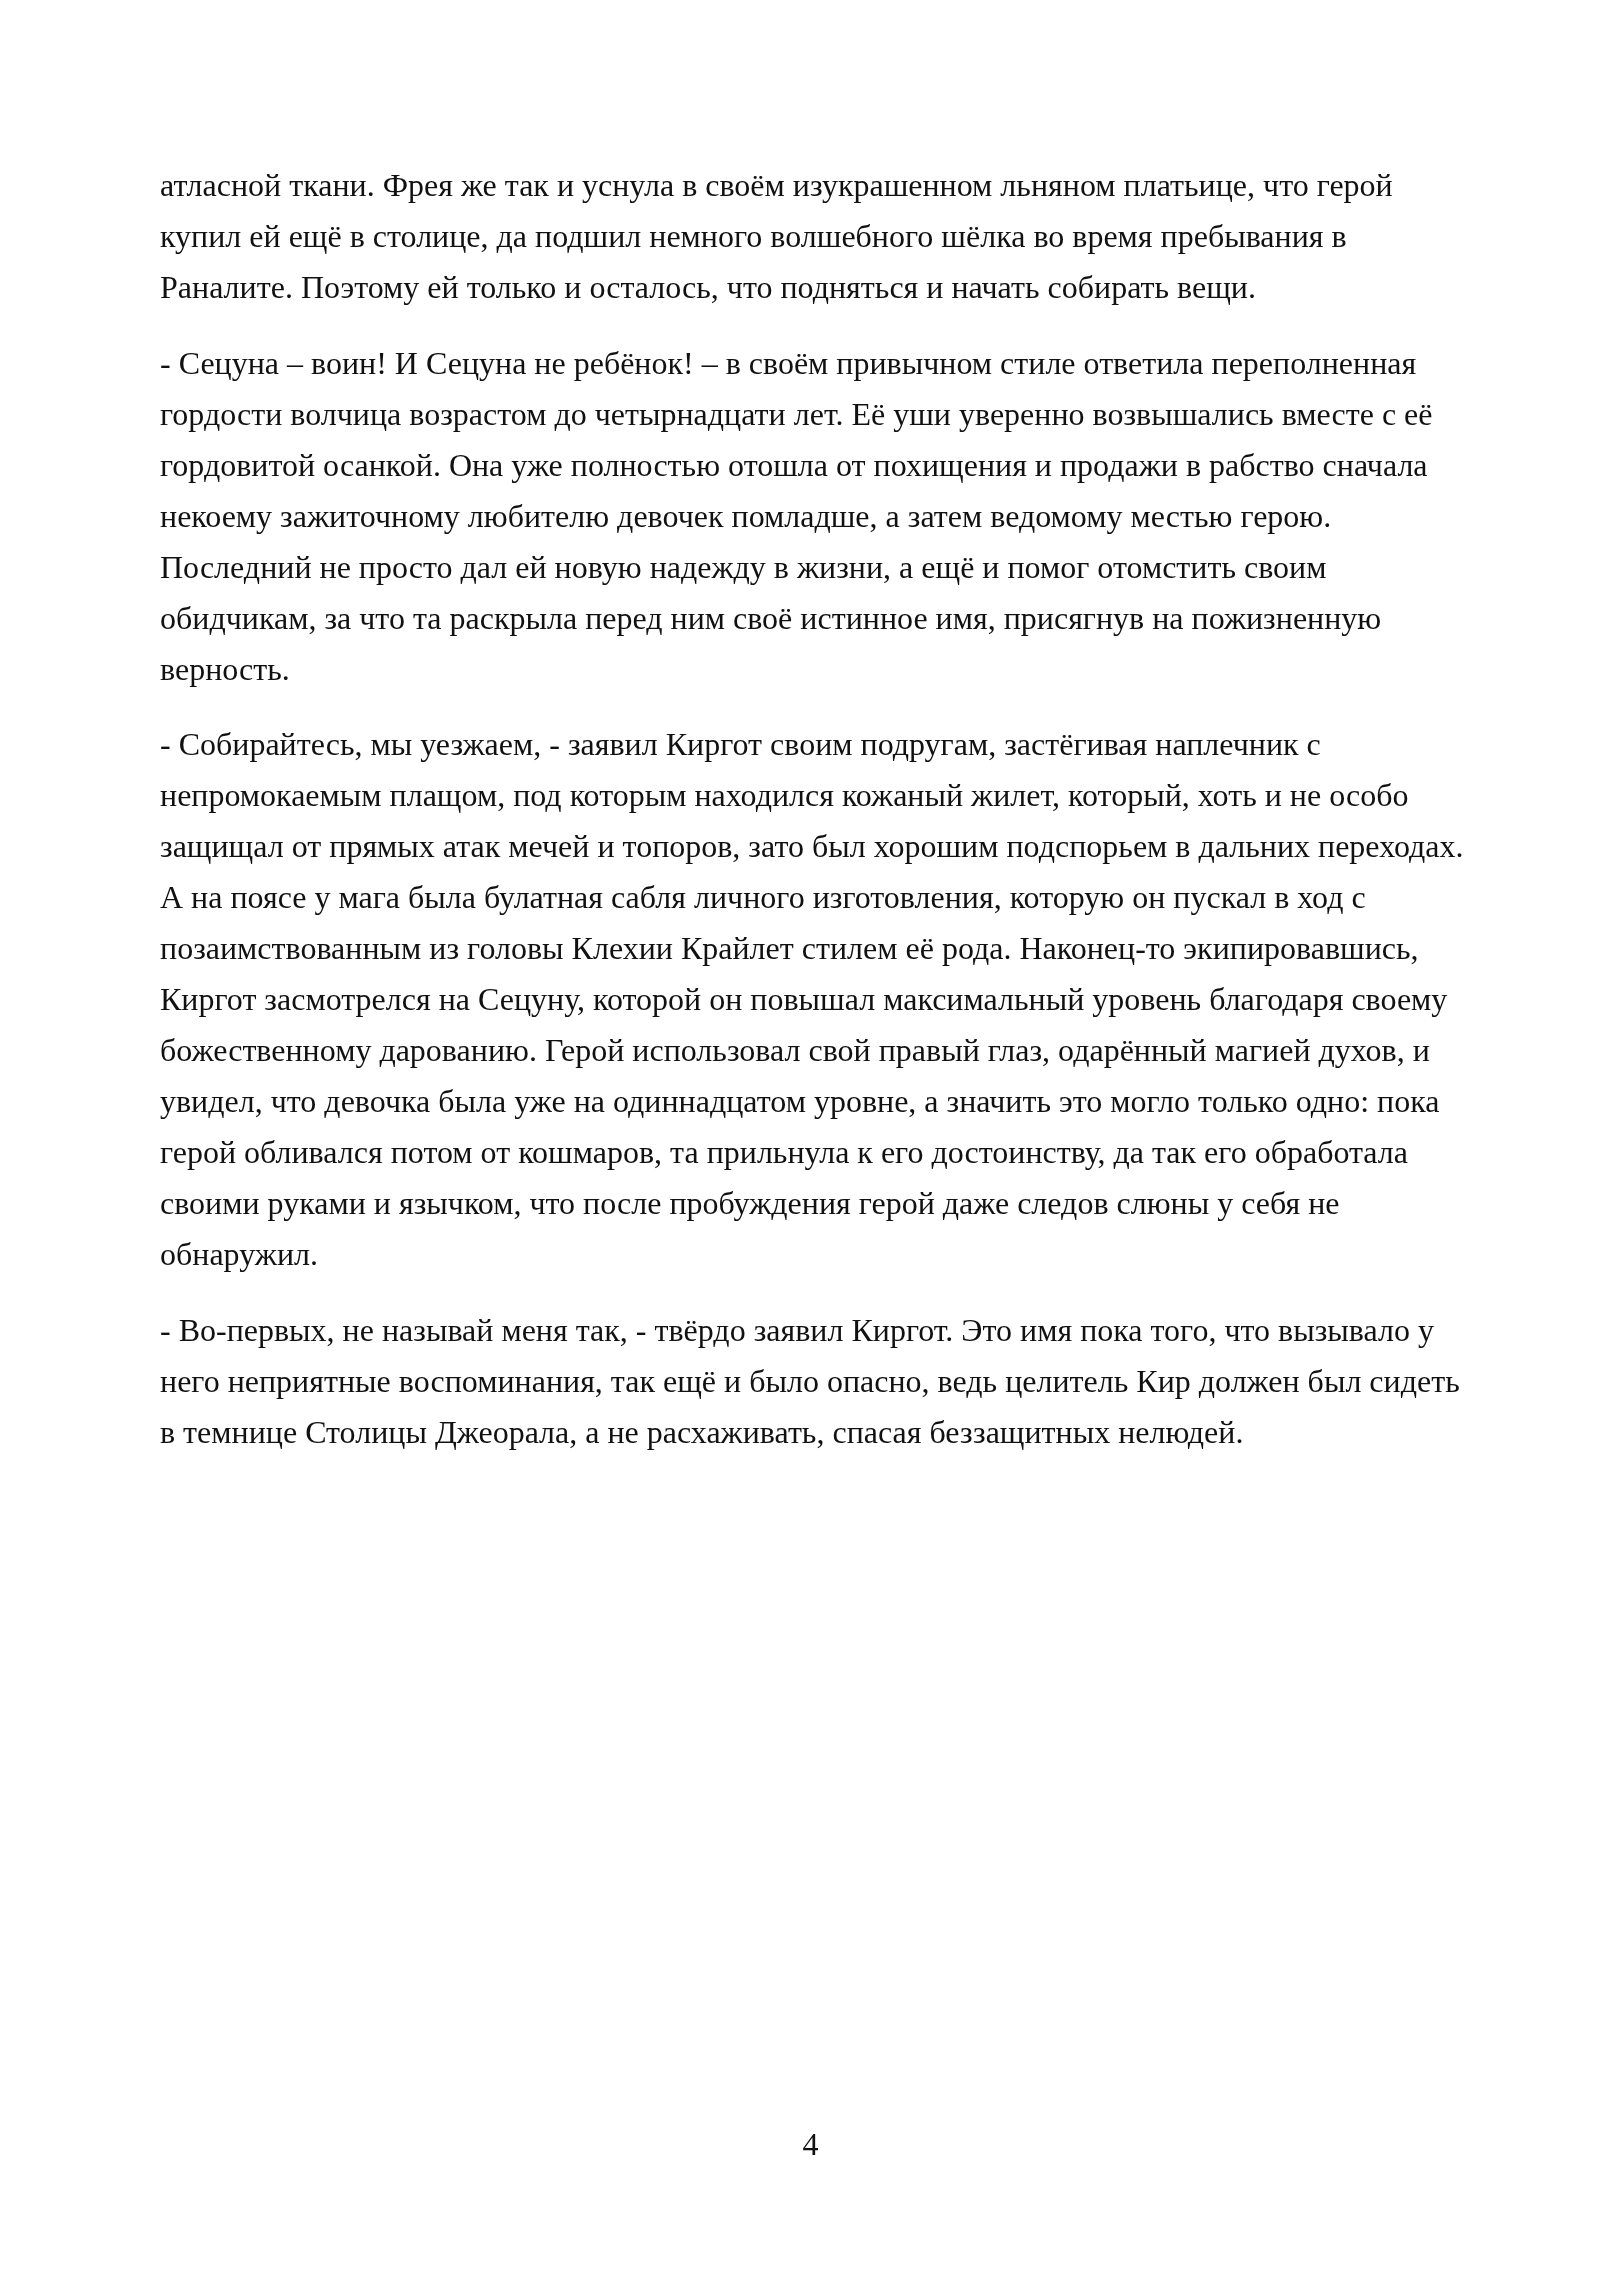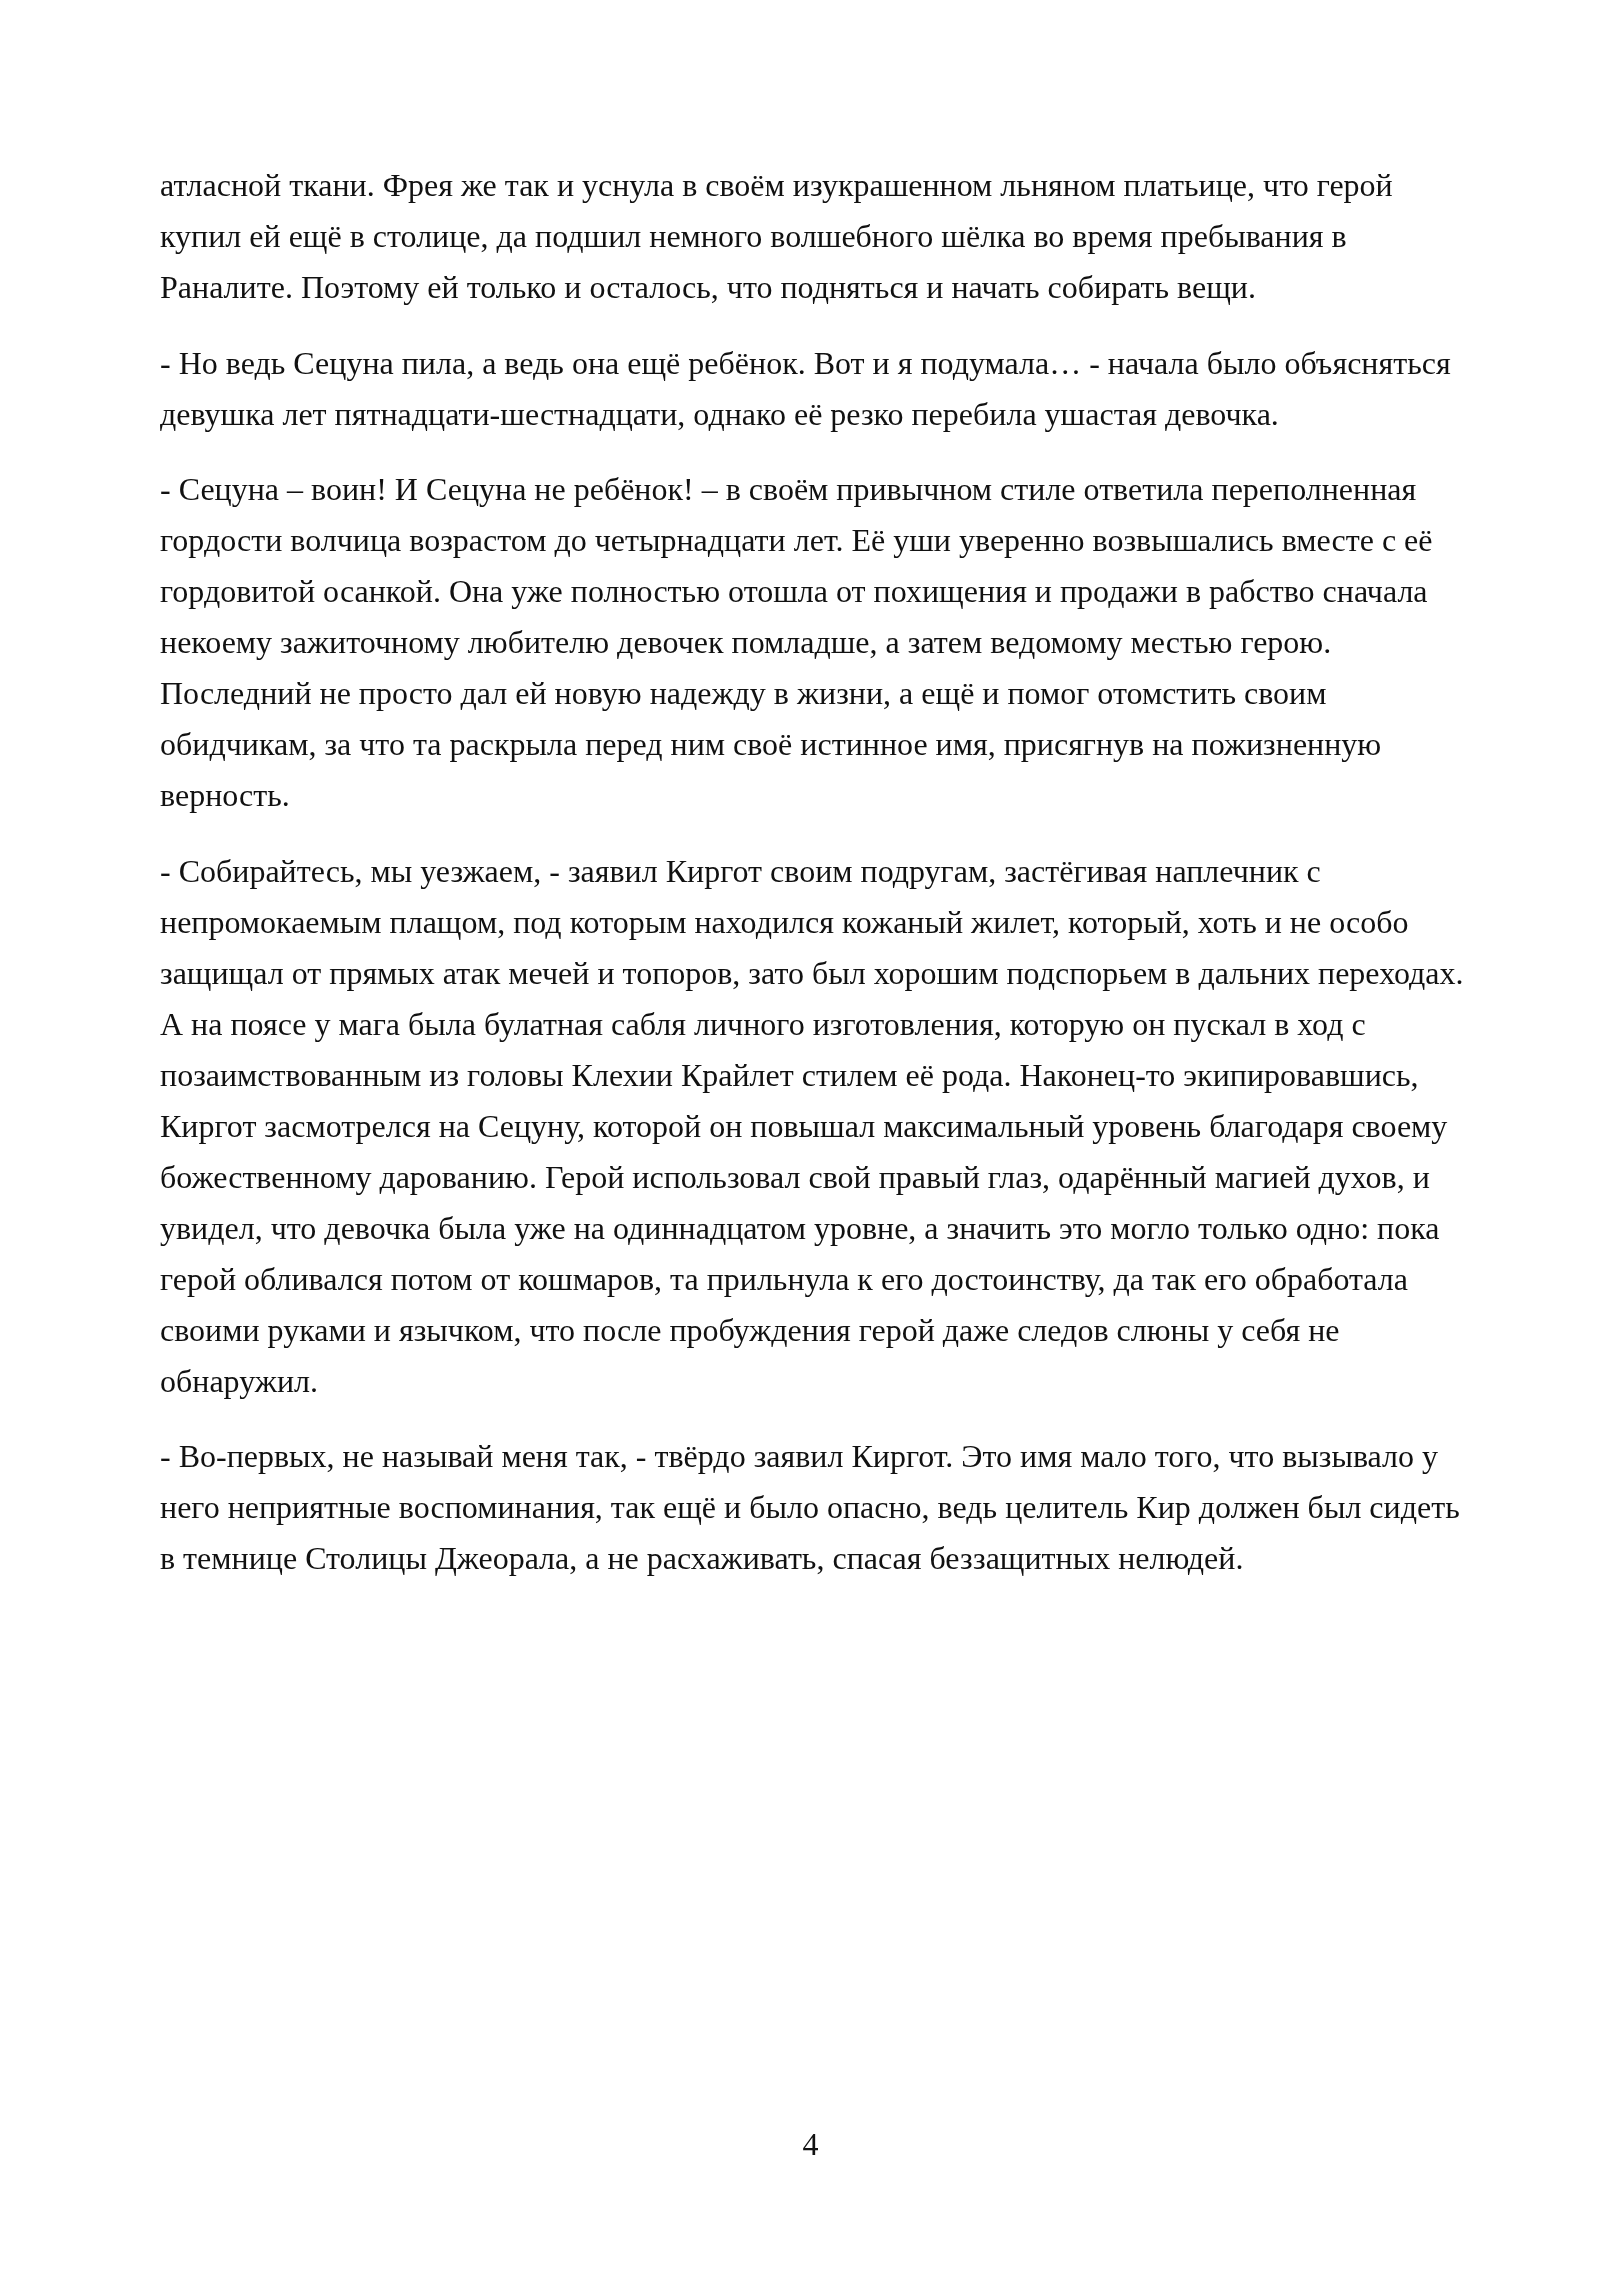--- a/index.html
+++ b/index.html
@@ -38,20 +38,19 @@
     font-size: 32px;
     line-height: 39px;
   }
 </style>
 </head>
 <body>
 
 <div class="page">
   <div class="content">
     <p>атласной ткани. Фрея же так и уснула в своём изукрашенном льняном платьице, что герой купил ей ещё в столице, да подшил немного волшебного шёлка во время пребывания в Раналите. Поэтому ей только и осталось, что подняться и начать собирать вещи.</p>
-    <p>- Но ведь Сецуна пила, а ведь она ещё ребёнок. Вот и я подумала… - начала было объясняться девушка лет пятнадцати-шестнадцати, однако её резко перебила ушастая девочка.</p>
     <p>- Сецуна – воин! И Сецуна не ребёнок! – в своём привычном стиле ответила переполненная гордости волчица возрастом до четырнадцати лет. Её уши уверенно возвышались вместе с её гордовитой осанкой. Она уже полностью отошла от похищения и продажи в рабство сначала некоему зажиточному любителю девочек помладше, а затем ведомому местью герою. Последний не просто дал ей новую надежду в жизни, а ещё и помог отомстить своим обидчикам, за что та раскрыла перед ним своё истинное имя, присягнув на пожизненную верность.</p>
     <p>- Собирайтесь, мы уезжаем, - заявил Киргот своим подругам, застёгивая наплечник с непромокаемым плащом, под которым находился кожаный жилет, который, хоть и не особо защищал от прямых атак мечей и топоров, зато был хорошим подспорьем в дальних переходах. А на поясе у мага была булатная сабля личного изготовления, которую он пускал в ход с позаимствованным из головы Клехии Крайлет стилем её рода. Наконец-то экипировавшись, Киргот засмотрелся на Сецуну, которой он повышал максимальный уровень благодаря своему божественному дарованию. Герой использовал свой правый глаз, одарённый магией духов, и увидел, что девочка была уже на одиннадцатом уровне, а значить это могло только одно: пока герой обливался потом от кошмаров, та прильнула к его достоинству, да так его обработала своими руками и язычком, что после пробуждения герой даже следов слюны у себя не обнаружил.</p>
-    <p>- Во-первых, не называй меня так, - твёрдо заявил Киргот. Это имя мало того, что вызывало у него неприятные воспоминания, так ещё и было опасно, ведь целитель Кир должен был сидеть в темнице Столицы Джеорала, а не расхаживать, спасая беззащитных нелюдей.</p>
+    <p>- Во-первых, не называй меня так, - твёрдо заявил Киргот. Это имя пока того, что вызывало у него неприятные воспоминания, так ещё и было опасно, ведь целитель Кир должен был сидеть в темнице Столицы Джеорала, а не расхаживать, спасая беззащитных нелюдей.</p>
   </div>
   <div class="page-number">4</div>
 </div>
 
 
 </body></html>

